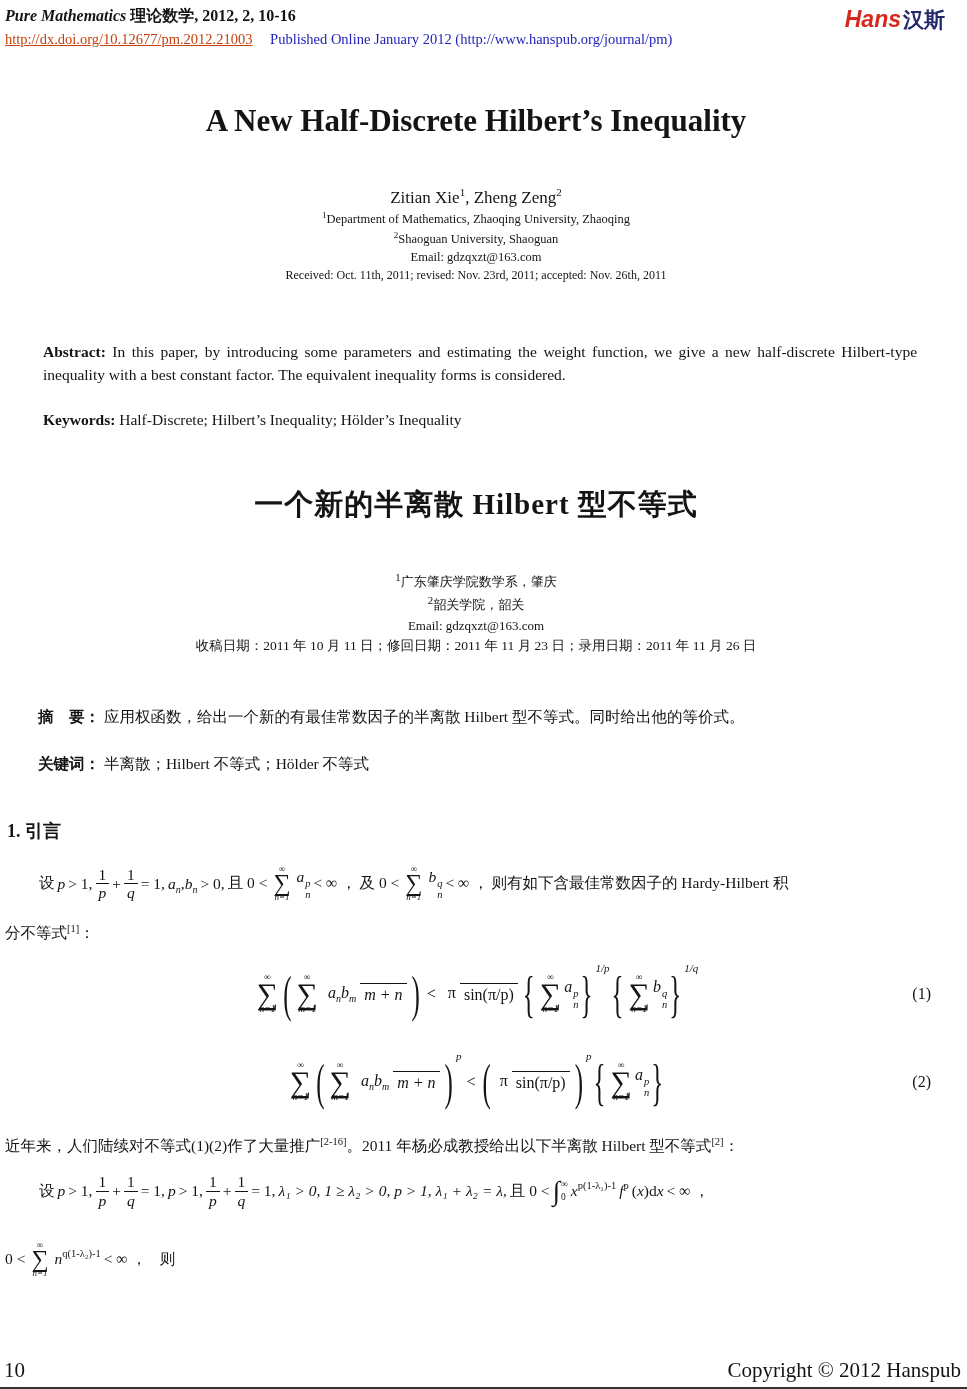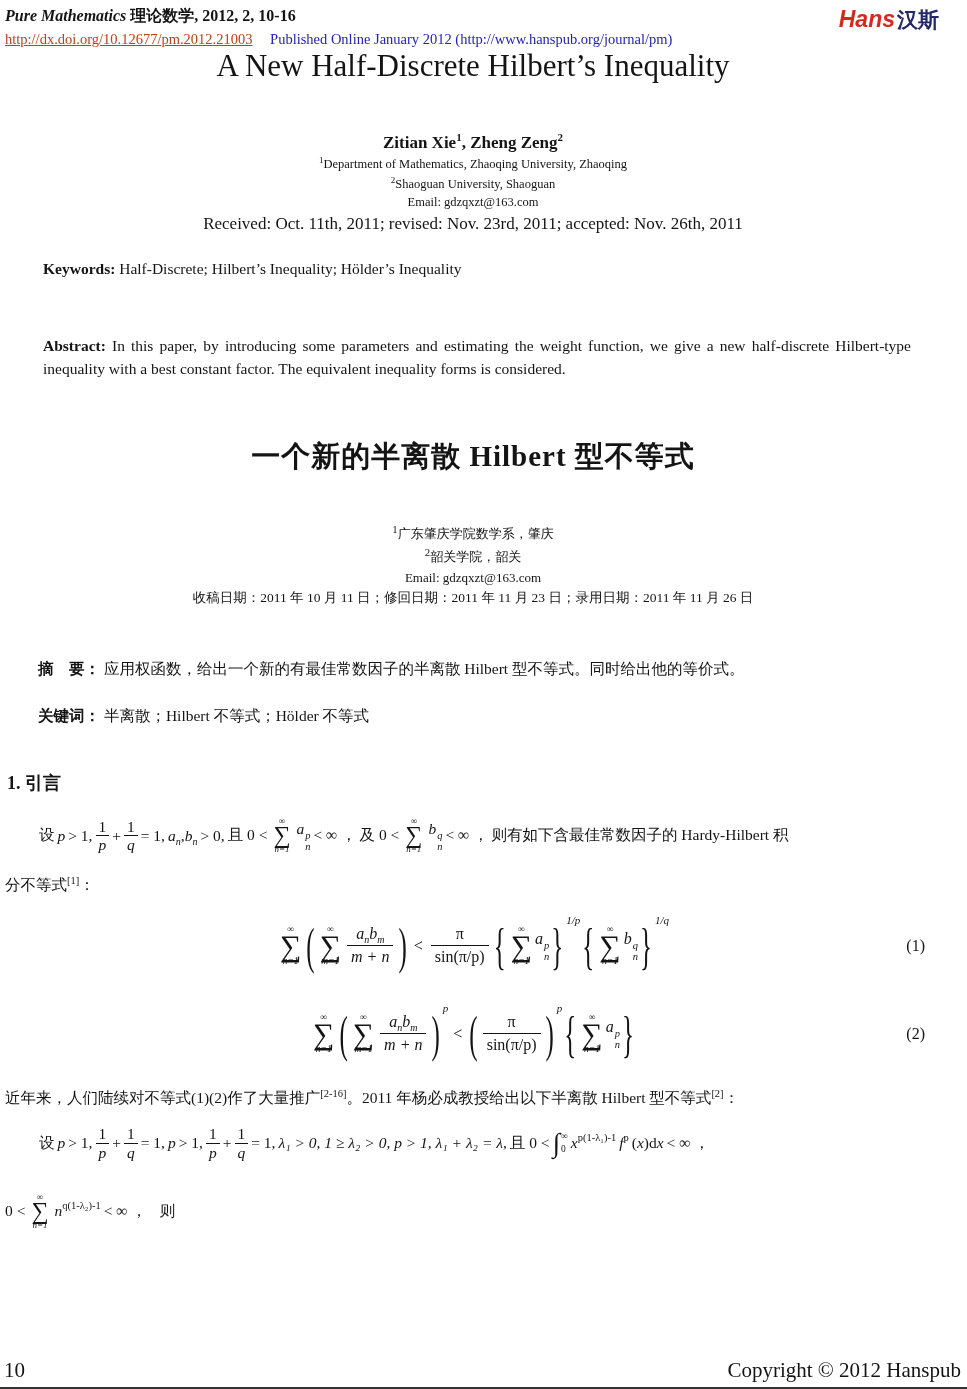--- a/index.html
+++ b/index.html
@@ -1,38 +1,38 @@
 <!DOCTYPE html>
 <html><head>
 <meta charset="utf-8">
 <style>
   html,body{margin:0;padding:0;background:#ffffff;}
   body{width:967px;height:1389px;position:relative;overflow:hidden;
        font-family:"Liberation Serif",serif;color:#141414;}
-  .page{position:absolute;inset:0;padding:6px 26px 0 5px;box-sizing:border-box;}
+  .page{position:absolute;inset:0;padding:6px 20px 0 5px;box-sizing:border-box;}
 
   
   .hdr{position:relative;}
   .hdr-l1{font-size:16px;font-weight:bold;}
   .hdr-l1 .jr-en{font-style:italic;}
   .hdr-l2{font-size:14.5px;color:#2222bb;margin-top:4px;}
   .hdr-l2 .doi{text-decoration:underline;color:#c2410c;}
   .logo{position:absolute;top:0;right:2px;white-space:nowrap;}
   .logo .hans{color:#d8281e;font-family:"Liberation Sans",sans-serif;
               font-weight:bold;font-style:italic;font-size:23px;}
   .logo .hanscn{color:#24296b;font-weight:bold;font-size:21px;margin-left:2px;}
 
   
-  .title-en{text-align:center;font-size:31px;font-weight:normal;}
+  .title-en{text-align:center;font-size:31px;font-weight:bold;margin-top:55px;}
   .auth-blk{text-align:center;margin-top:46px;line-height:1.4;}
-  .auth-line{font-size:17px;font-weight:bold;margin-top:32px;}
+  .auth-line{font-size:17px;font-weight:normal;margin-top:32px;}
   .auth-line sup,.cn-auth sup{font-size:11px;}
   .affil{font-size:12.5px;}
   .affil sup{font-size:9px;}
-  .recv{font-size:17px;margin-top:1px;}
+  .recv{font-size:12px;margin-top:1px;}
 
   .blk{margin:0 30px 0 38px;}
   .abs{margin-top:56px;font-size:15.5px;line-height:1.5;text-align:justify;}
   .kw{margin-top:24px;font-size:15.5px;}
   b.lbl{font-weight:bold;}
 
   .title-cn{text-align:center;font-size:29px;font-weight:bold;margin-top:56px;letter-spacing:1px;}
   .cn-auth-blk{text-align:center;margin-top:44px;line-height:1.55;}
   .cn-auth{font-size:16.5px;font-weight:bold;}
   .cn-affil{font-size:13px;text-align:center;}
@@ -66,21 +66,21 @@
 
   .mint{display:inline-flex;align-items:center;}
   .mint .iop{font-size:27px;line-height:22px;}
   .ilims{display:inline-flex;flex-direction:column;font-size:9.5px;line-height:9px;margin-left:1px;gap:4px;}
 
   
   .eqrow{position:relative;display:flex;justify-content:center;align-items:center;height:88px;font-size:16px;}
   .eqrow .msum .op{font-size:30px;line-height:23px;}
   .eqrow .msum .top,.eqrow .msum .bot{font-size:9.5px;}
   .eqnum{position:absolute;right:16px;font-size:16px;}
-  .mfrac{display:inline-flex;flex-direction:column;align-items:center;line-height:1.15;margin:0 3px;}
+  .mfrac{display:inline-flex;flex-direction:row;align-items:center;line-height:1.15;margin:0 3px;}
   .mfrac .fn{padding:0 4px 1px;}
   .mfrac .fd{border-top:1.2px solid #141414;padding:2px 4px 0;}
   .pr,.br{display:inline-block;font-weight:300;font-size:25px;transform:scaleY(2.05);margin:0 2px;line-height:1;}
   .bsup{position:relative;top:-26px;font-size:11px;font-style:italic;margin-left:1px;}
   .rel{margin:0 5px;}
 
   
   .footer{position:absolute;left:0;right:0;bottom:0;display:flex;justify-content:space-between;
           align-items:flex-end;padding:0 6px 4px 4px;border-bottom:2px solid #333;font-size:21px;}
 </style>
@@ -108,27 +108,27 @@
   <div class="auth-blk">
     <div class="auth-line">
       <span>Zitian Xie</span><sup>1</sup><span>, </span><span>Zheng Zeng</span><sup>2</sup>
     </div>
     <div class="affil"><sup>1</sup><span>Department of Mathematics, Zhaoqing University, Zhaoqing</span></div>
     <div class="affil"><sup>2</sup><span>Shaoguan University, Shaoguan</span></div>
     <div class="affil">Email: gdzqxzt@163.com</div>
     <div class="recv">Received: Oct. 11th, 2011; revised: Nov. 23rd, 2011; accepted: Nov. 26th, 2011</div>
   </div>
 
+  <div class="blk abs">
+    <b class="lbl">Abstract:</b>
+    <span>In this paper, by introducing some parameters and estimating the weight function, we give a new half-discrete Hilbert-type inequality with a best constant factor. The equivalent inequality forms is considered.</span>
+  </div>
   <div class="blk kw">
     <b class="lbl">Keywords:</b>
     <span>Half-Discrete; Hilbert’s Inequality; Hölder’s Inequality</span>
-  </div>
-  <div class="blk abs">
-    <b class="lbl">Abstract:</b>
-    <span>In this paper, by introducing some parameters and estimating the weight function, we give a new half-discrete Hilbert-type inequality with a best constant factor. The equivalent inequality forms is considered.</span>
   </div>
 
   <div class="title-cn">一个新的半离散 Hilbert 型不等式</div>
 
   <div class="cn-auth-blk">
     <div class="cn-affil"><sup>1</sup><span>广东肇庆学院数学系，肇庆</span></div>
     <div class="cn-affil"><sup>2</sup><span>韶关学院，韶关</span></div>
     <div class="cn-affil">Email: gdzqxzt@163.com</div>
     <div class="cn-recv">收稿日期：2011 年 10 月 11 日；修回日期：2011 年 11 月 23 日；录用日期：2011 年 11 月 26 日</div>
   </div>

